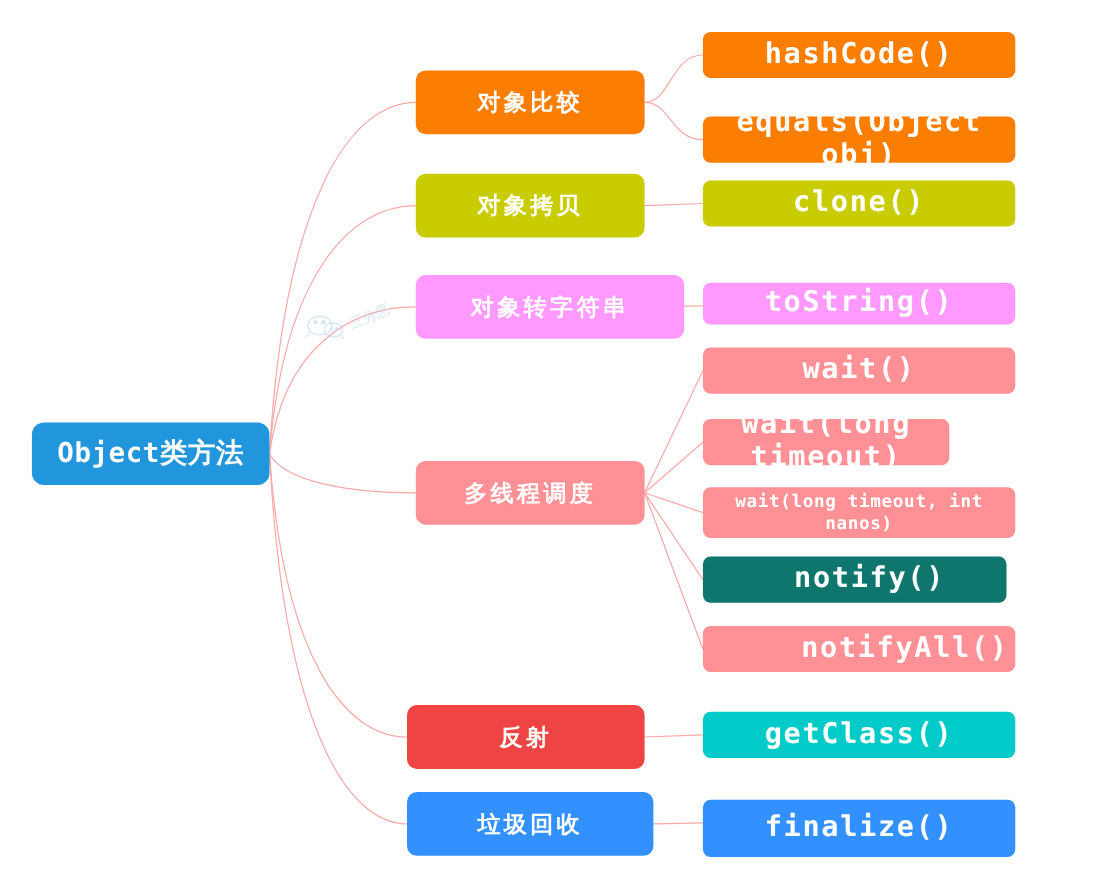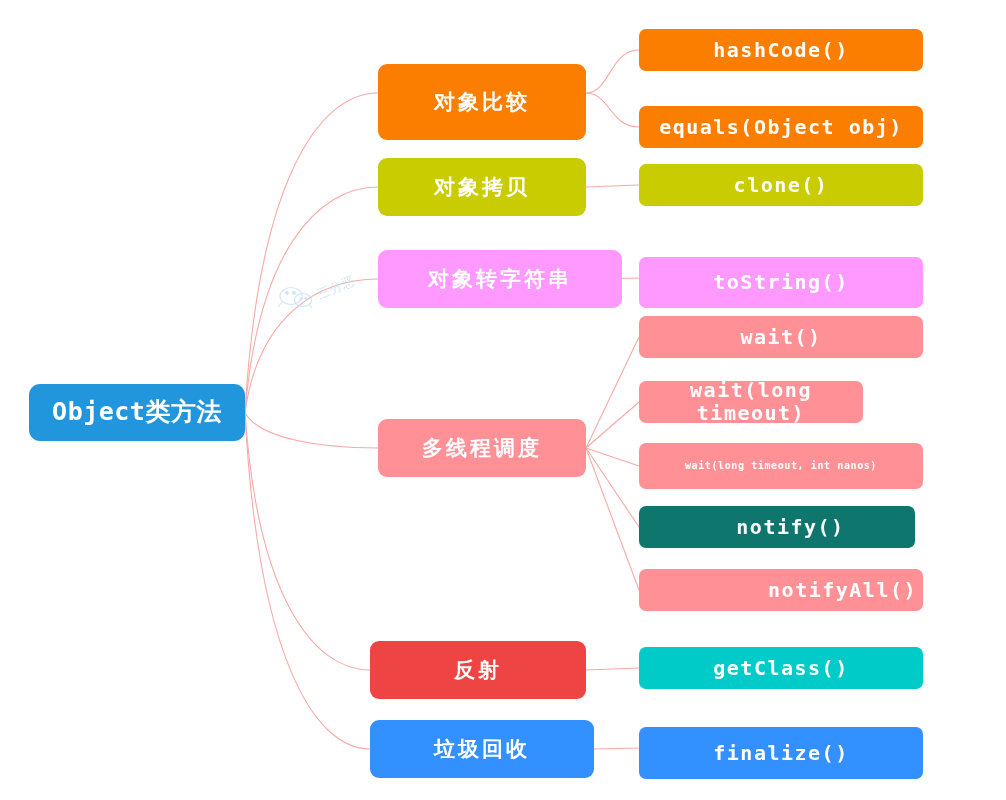--- a/index.html
+++ b/index.html
@@ -46,27 +46,27 @@
     border-radius: 11px;
   }
   .node-branch {
     font-family: "DejaVu Serif", "Liberation Serif", serif;
     font-size: 21px;
     font-weight: bold;
     letter-spacing: 3px;
   }
   .node-leaf {
     font-family: "DejaVu Sans Mono", "Liberation Mono", monospace;
-    font-size: 20px;
+    font-size: 26px;
     font-weight: bold;
     letter-spacing: 1.5px;
     border-radius: 7px;
   }
   .node-leaf.small {
-    font-size: 10px;
+    font-size: 16px;
     letter-spacing: 0.6px;
     line-height: 1.25;
   }
   .watermark {
     position: absolute;
     left: 276px;
     top: 262px;
     width: 86px;
     height: 48px;
     opacity: 0.55;
@@ -113,39 +113,39 @@
     <g transform="rotate(-22 62 24)" fill="#AFD3F0" font-family="'DejaVu Serif','Liberation Serif',serif" font-size="13">
       <text x="40" y="29">三分恶</text>
     </g>
   </svg>
 
   <div class="node node-root" style="left: 29px; top: 384px; width: 216px; height: 57px; background: rgb(33, 150, 220);">
     <span>Object类方法</span>
   </div>
 
   <div id="nodes-layer">
-      <div class="node node-branch" style="left: 378px; top: 64px; width: 208px; height: 76px; background: rgb(251, 126, 0);">
+      <div class="node node-branch" style="left: 378px; top: 64px; width: 208px; height: 58px; background: rgb(251, 126, 0);">
         <span>对象比较</span>
       </div>
       <div class="node node-leaf" style="left: 639px; top: 29px; width: 284px; height: 42px; background: rgb(251, 126, 0);">
         <span>hashCode()</span>
       </div>
       <div class="node node-leaf" style="left: 639px; top: 106px; width: 284px; height: 42px; background: rgb(251, 126, 0);">
         <span>equals(Object obj)</span>
       </div>
       <div class="node node-branch" style="left: 378px; top: 158px; width: 208px; height: 58px; background: rgb(200, 204, 0);">
         <span>对象拷贝</span>
       </div>
       <div class="node node-leaf" style="left: 639px; top: 164px; width: 284px; height: 42px; background: rgb(200, 204, 0);">
         <span>clone()</span>
       </div>
       <div class="node node-branch" style="left: 378px; top: 250px; width: 244px; height: 58px; background: rgb(255, 153, 255);">
         <span>对象转字符串</span>
       </div>
-      <div class="node node-leaf" style="left: 639px; top: 257px; width: 284px; height: 51px; background: rgb(255, 153, 255);">
+      <div class="node node-leaf" style="left: 639px; top: 257px; width: 284px; height: 38px; background: rgb(255, 153, 255);">
         <span>toString()</span>
       </div>
       <div class="node node-branch" style="left: 378px; top: 419px; width: 208px; height: 58px; background: rgb(255, 145, 150);">
         <span>多线程调度</span>
       </div>
       <div class="node node-leaf" style="left: 639px; top: 316px; width: 284px; height: 42px; background: rgb(255, 145, 150);">
         <span>wait()</span>
       </div>
       <div class="node node-leaf" style="left: 639px; top: 381px; width: 224px; height: 42px; background: rgb(255, 145, 150);">
         <span>wait(long timeout)</span>

